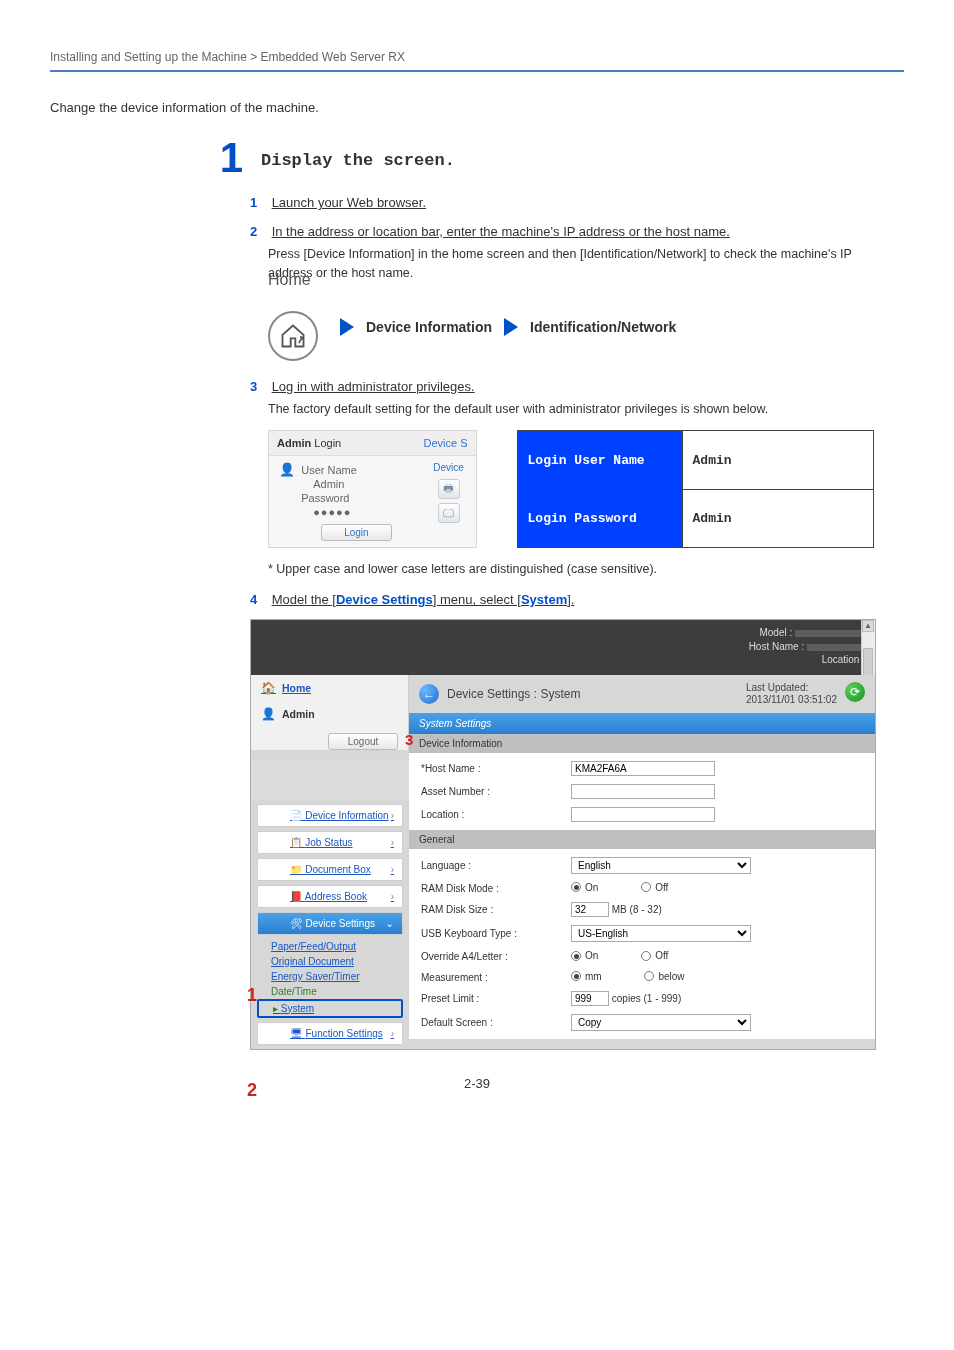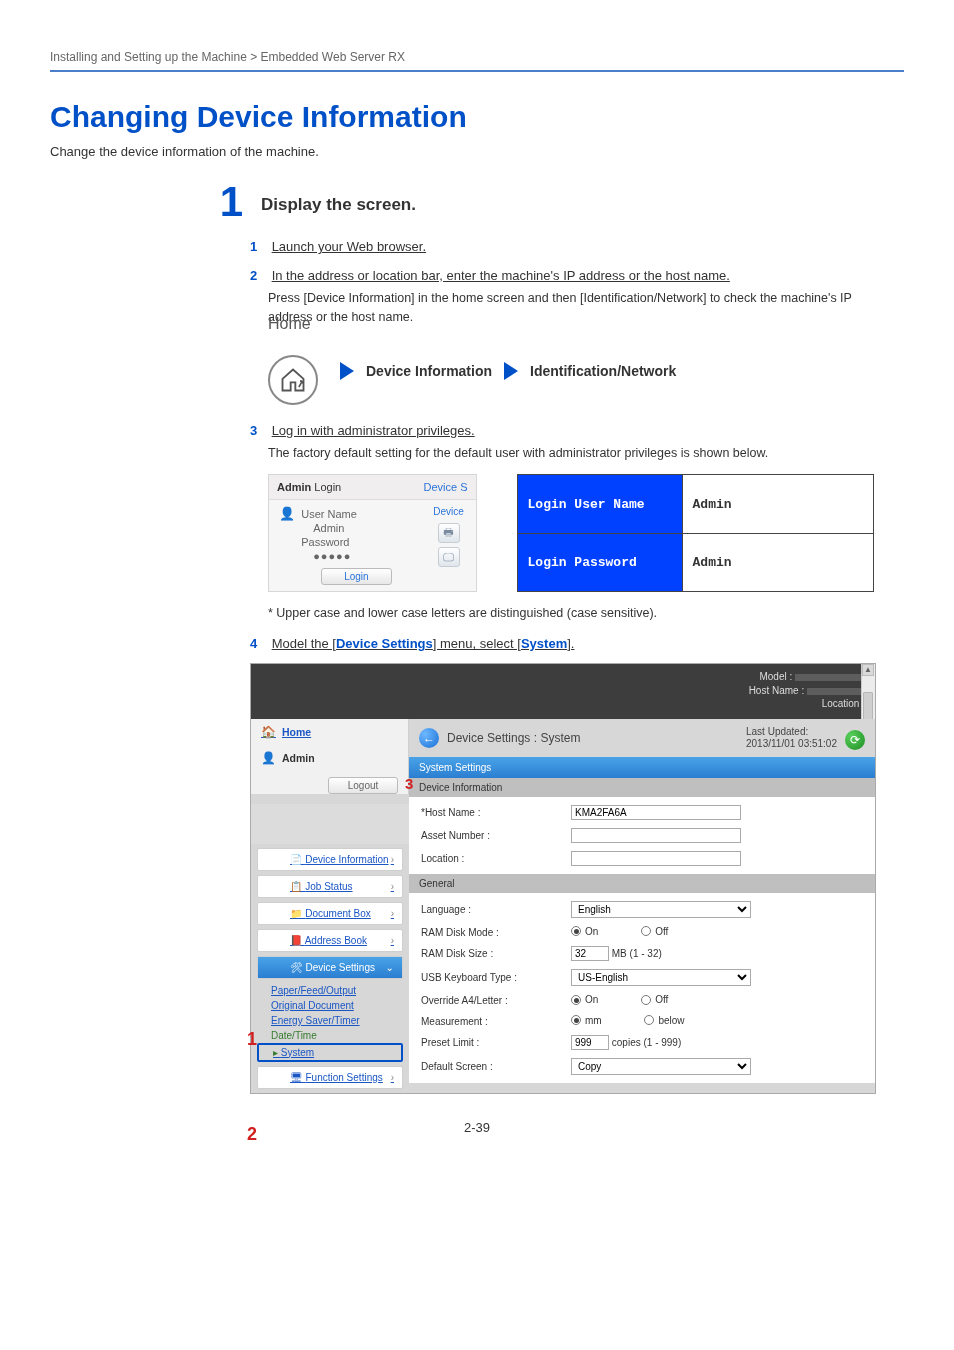--- a/index.html
+++ b/index.html
@@ -4,21 +4,21 @@
 <style>
   * { box-sizing: border-box; margin: 0; padding: 0; }
   body { font-family: Arial, Helvetica, sans-serif; font-size: 13px; color: #333; width: 954px; background: #fff; }
   .page { padding: 50px 50px 30px 50px; }
   .breadcrumb { font-size: 12px; color: #666; margin-bottom: 6px; }
   .hr-blue { border: none; border-top: 2px solid #4a7ec8; margin-bottom: 28px; }
   .h1 { font-size: 30px; font-weight: 900; color: #0050c8; margin-bottom: 10px; font-family: Arial Black, Arial, sans-serif; }
   .intro { font-size: 13px; color: #333; margin-bottom: 22px; }
   .step-row { display: flex; align-items: flex-start; margin-bottom: 16px; }
   .big-num { font-size: 42px; font-weight: 900; color: #0050c8; width: 55px; text-align: right; line-height: 1; font-family: Arial Black, Arial, sans-serif; }
-  .step-title { font-size: 17px; font-weight: 900; font-family: Liberation Sans, sans-serif; margin-left: 18px; margin-top: 14px; }
+  .step-title { font-size: 17px; font-weight: 900; font-family: Liberation Mono, monospace; margin-left: 18px; margin-top: 14px; }
   .step-body { margin-left: 200px; margin-right: 30px; }
   .sub-step { margin-bottom: 14px; }
   .sub-num { color: #0050c8; font-weight: 700; display: inline-block; width: 18px; }
   .sub-text { display: inline; text-decoration: underline; }
   .note-text { margin-left: 18px; margin-top: 6px; font-size: 12.5px; line-height: 1.5; }
 
   .home-panel { display: flex; align-items: center; margin: 10px 0 18px 18px; }
   .home-badge { border: 2px solid #888; border-radius: 26px; width: 50px; height: 50px; display: flex; align-items: center; justify-content: center; margin-right: 10px; }
   .home-wrap { position: relative; }
   .home-text { font-family: "Lucida Sans Unicode", Arial, sans-serif; font-size: 16px; color: #555; position: relative; top: -22px; left: 0; }
@@ -70,28 +70,28 @@
 
   .scr-content { flex: 1; background: #d7d7d7; }
   .scr-titlebar { display: flex; align-items: center; justify-content: space-between; padding: 7px 10px; }
   .scr-titlebar-left { display: flex; align-items: center; gap: 8px; }
   .circ-btn { width: 20px; height: 20px; border-radius: 10px; display: inline-flex; align-items: center; justify-content: center; color: #fff; font-size: 12px; }
   .circ-back { background: radial-gradient(circle at 30% 30%, #6db8ff, #1a6fd6); }
   .circ-ref { background: radial-gradient(circle at 30% 30%, #58cf5a, #1e8e24); }
   .scr-title-text { font-size: 12px; color: #444; }
   .last-upd { font-size: 10px; color: #444; line-height: 1.2; text-align: left; }
 
-  .sys-head { background: linear-gradient(#4aa3e8,#2a7ed0); color: #fff; font-size: 10px; padding: 5px 10px; }
+  .sys-head { background: linear-gradient(#4aa3e8,#2a7ed0); color: #fff; font-size: 10px; padding: 5px 10px; font-style: italic; }
   .sec-head { background: #bfbfbf; font-size: 10px; color: #333; padding: 4px 10px; position: relative; }
   .red3 { color: #d02020; font-weight: 900; font-size: 15px; position: absolute; left: -4px; top: -3px; }
   .panel-white { background: #fff; padding: 4px 0; }
   .kv { display: flex; align-items: center; font-size: 10px; color: #333; padding: 4px 12px; }
   .kv .k { width: 150px; }
   .kv .v { flex: 1; }
-  .kv input[type=text] { width: 170px; font-size: 10px; padding: 1px 3px; border: 1px solid #aaa; }
+  .kv input[type=text] { width: 144px; font-size: 10px; padding: 1px 3px; border: 1px solid #aaa; }
   .kv input.sm { width: 38px; }
   .kv select { font-size: 10px; padding: 1px 2px; border: 1px solid #aaa; width: 180px; background: #fff; }
   .radio-g { display: inline-flex; align-items: center; gap: 4px; margin-right: 40px; font-size: 10px; }
   .radio-dot { width: 10px; height: 10px; border: 1px solid #777; border-radius: 5px; display: inline-block; position: relative; }
   .radio-dot.on::after { content: ''; width: 5px; height: 5px; background: #444; border-radius: 3px; position: absolute; top: 2.0px; left: 2.0px; }
 
   .scr-scroll { position: absolute; right: 0; top: 0; bottom: 0; width: 14px; background: #ececec; border-left: 1px solid #ccc; }
   .scr-scroll .up, .scr-scroll .dn { width: 12px; height: 12px; background: #dadada; border: 1px solid #bbb; position: absolute; left: 0; font-size: 8px; text-align: center; color: #666; }
   .scr-scroll .up { top: 0; }
   .scr-scroll .dn { bottom: 0; }
@@ -105,21 +105,20 @@
 
   svg.home-svg { width: 28px; height: 28px; }
 </style>
 </head>
 <body>
 
 <div class="page">
   <div class="breadcrumb">Installing and Setting up the Machine &gt; Embedded Web Server RX</div>
   <hr class="hr-blue">
 
-  <div class="h1">Changing Device Information</div>
   <div class="intro">Change the device information of the machine.</div>
 
   <div class="step-row" style="margin-left:138px;">
     <div class="big-num">1</div>
     <div class="step-title">Display the screen.</div>
   </div>
 
   <div class="step-body">
 
     <div class="sub-step">
@@ -281,21 +280,21 @@
               </div>
           </div>
         </div>
 
         <div class="scr-content">
           <div class="scr-titlebar">
             <div class="scr-titlebar-left">
               <span class="circ-btn circ-back">←</span>
               <span class="scr-title-text">Device Settings : System</span>
             </div>
-            <div style="display:flex;align-items:flex-end;gap:8px;">
+            <div style="display:flex;align-items:flex-start;gap:8px;">
               <div class="last-upd">
                 <div>Last Updated:</div>
                 <div>2013/11/01 03:51:02</div>
               </div>
               <span class="circ-btn circ-ref">⟳</span>
             </div>
           </div>
 
           <div class="sys-head">System Settings</div>
           <div class="sec-head">
@@ -331,21 +330,21 @@
                     <span>On</span>
                   </span>
               <span class="radio-g">
                     <span class="radio-dot"></span>
                     <span>Off</span>
                   </span>
             </div>
               </div>
             <div class="kv">
                 <div class="k">RAM Disk Size :</div>
-                <div class="v"><input type="text" class="sm" value="32" style=""> <span>MB (1 - 32)</span></div>
+                <div class="v"><input type="text" class="sm" value="32" style=""> <span>MB (8 - 32)</span></div>
               </div>
             <div class="kv">
                 <div class="k">USB Keyboard Type :</div>
                 <div class="v"><select><option>US-English</option></select></div>
               </div>
             <div class="kv">
                 <div class="k">Override A4/Letter :</div>
                 <div class="v">
               <span class="radio-g">
                     <span class="radio-dot on"></span>

